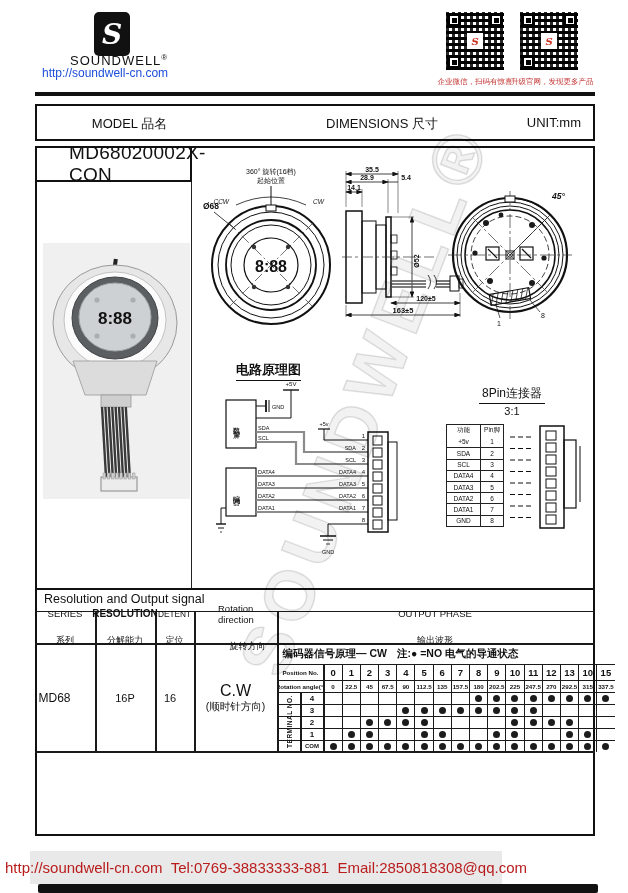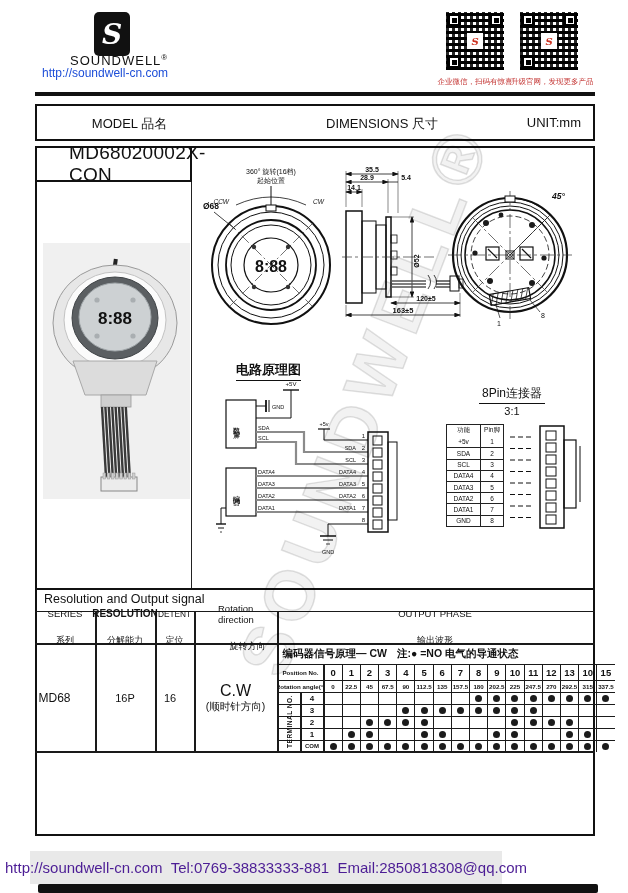--- a/index.html
+++ b/index.html
@@ -89,21 +89,21 @@
   .row-term { height:12px; }
   .term-name { width:23px; margin-left:22px; border-left:1px solid #1a1a1a; border-right:1px solid #1a1a1a;
                display:flex; align-items:center; justify-content:center; font-size:8px; }
   .term-name.small { font-size:6px; }
   .dot { width:7px; height:7px; border-radius:50%; background:#1c1c1c; }
   .term-vert { left:0; top:47px; width:22px; height:59.5px; display:flex; align-items:center; justify-content:center; overflow:visible; }
   .term-vert span { transform:rotate(-90deg); white-space:nowrap; font-size:6.5px; letter-spacing:.5px; }
 
   
   .footer-bar { left:30px; top:851px; width:472px; height:33px; background:#e9e9e9; display:flex;
-                align-items:center; justify-content:center; font-size:15px; color:#4c1d95; white-space:pre; }
+                align-items:center; justify-content:center; font-size:15px; color:#b91c1c; white-space:pre; }
   .bottom-strip { left:38px; top:884px; width:560px; height:9px; background:#111; border-radius:2px; }
 
   .watermark { left:365px; top:400px; transform:translate(-50%,-50%) rotate(-69deg); font-size:70px;
                font-weight:bold; letter-spacing:8px; white-space:nowrap; color:rgba(0,0,0,0.05);
                -webkit-text-stroke:1.5px rgba(0,0,0,0.12); pointer-events:none; z-index:9; }
 </style>
 </head>
 <body>
 
 <div class="page">

